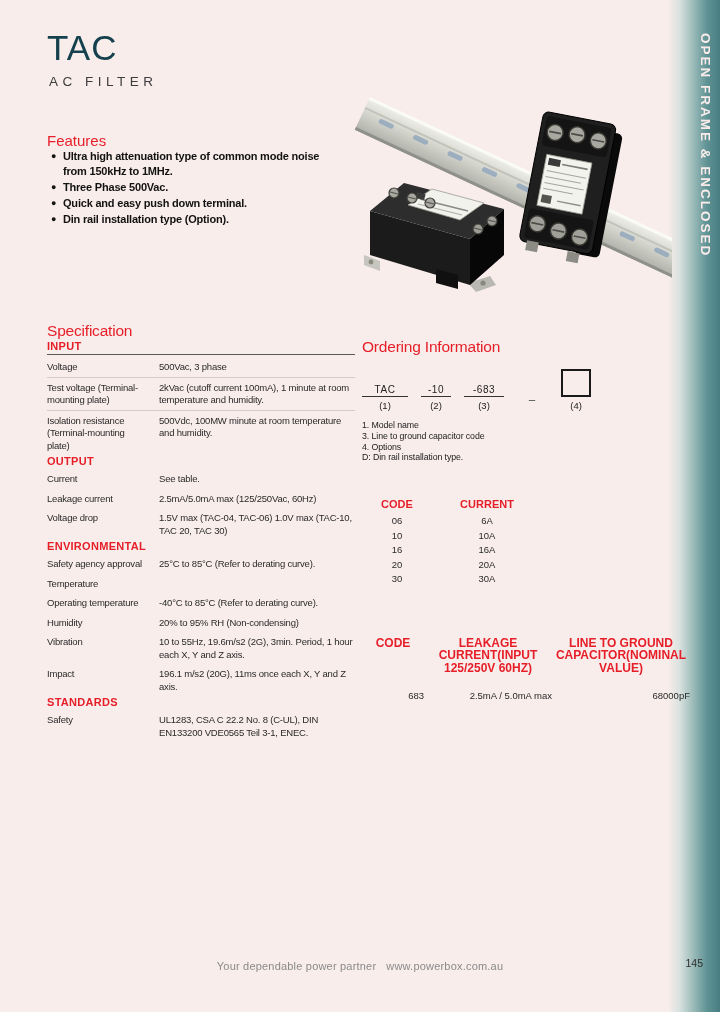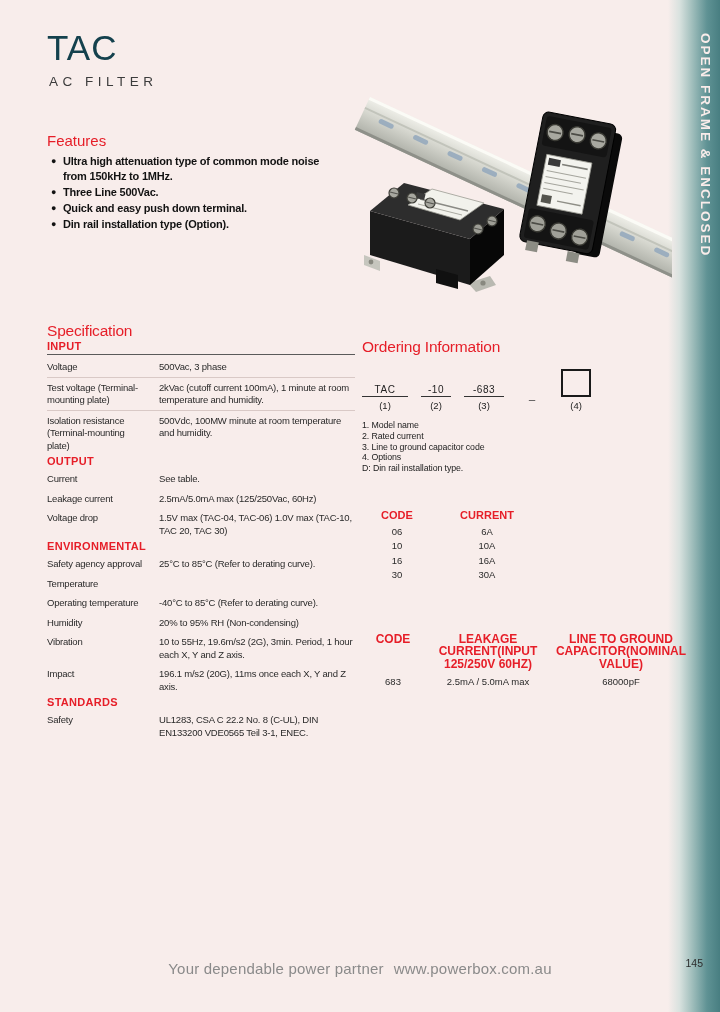--- a/index.html
+++ b/index.html
@@ -19,21 +19,21 @@
     writing-mode:vertical-rl;
     font-size:13.5px; font-weight:bold; letter-spacing:2px;
     color:#f9ecea; white-space:nowrap;
   }
   .page-number { position:absolute; top:957px; right:17px; font-size:10.5px; color:#2d2d2d; }
   
   .title { position:absolute; left:47px; top:28px; font-size:35px; font-weight:400; letter-spacing:1px; color:#14414d; }
   .subtitle { position:absolute; left:49px; top:74px; font-size:13.5px; letter-spacing:4.5px; color:#3c3c3c; }
   
   .features { position:absolute; left:47px; top:132px; width:285px; }
-  .features h3 { color:#e61e28; font-size:15px; font-weight:400; margin-bottom:5px; }
+  .features h3 { color:#e61e28; font-size:15px; font-weight:400; }
   .features ul { list-style:none; }
   .features li { display:flex; font-size:11px; font-weight:bold; color:#121212; line-height:15px; margin-bottom:1px; letter-spacing:-0.2px; }
   .features .dot { width:16px; flex:0 0 16px; padding-left:4px; font-size:9px; line-height:15px; }
   
   .photo { position:absolute; left:348px; top:85px; width:324px; height:212px; }
   
   .spec-col { position:absolute; left:47px; top:322px; width:308px; }
   .spec-col h2, .order-col h2 { color:#e61e28; font-size:15.5px; font-weight:400; letter-spacing:-0.2px; }
   .sec-h {
     color:#e61e28; font-size:11px; font-weight:bold; letter-spacing:0.3px;
@@ -64,23 +64,23 @@
   .t1 .c0 { flex:0 0 70px; text-align:center; }
   .t1 .c1 { flex:0 0 110px; text-align:center; }
   .t1 .th { color:#e61e28; font-size:11px; font-weight:bold; margin-bottom:4px; }
   .t1 .td { font-size:9.5px; color:#2a2a2a; line-height:14.5px; }
   .t2 { margin-top:26px; display:flex; }
   .t2 .col { text-align:center; }
   .t2 .c0 { flex:0 0 62px; }
   .t2 .c1 { flex:0 0 128px; }
   .t2 .c2 { flex:0 0 138px; }
   .t2 .th { color:#e61e28; font-size:12px; font-weight:bold; line-height:12.5px; display:flex; flex-direction:column; min-height:38px;margin-top:24px; }
-  .t2 .td { font-size:9.5px; color:#2a2a2a; margin-top:5px; }
-  
-  .footer { position:absolute; left:0; top:960px; width:720px; text-align:center; font-size:15px; color:#8a8a8a; letter-spacing:0.2px; }
+  .t2 .td { font-size:9.5px; color:#2a2a2a; margin-top:15px;text-align:right; }
+  
+  .footer { position:absolute; left:0; top:960px; width:720px; text-align:center; font-size:11px; color:#8a8a8a; letter-spacing:0.2px; }
   .footer a { color:#8a8a8a; text-decoration:none; margin-left:10px; }
 </style>
 </head>
 <body>
 
 <div class="page">
 
   <div class="sidebar">
     <div class="sidebar-text">OPEN FRAME &amp; ENCLOSED</div>
   </div>
@@ -91,21 +91,21 @@
 
   <div class="features">
     <h3>Features</h3>
     <ul>
       <li>
           <span class="dot">●</span>
           <span>Ultra high attenuation type of common mode noise from 150kHz to 1MHz.</span>
         </li>
       <li>
           <span class="dot">●</span>
-          <span>Three Line 500Vac.</span>
+          <span>Three Phase 500Vac.</span>
         </li>
       <li>
           <span class="dot">●</span>
           <span>Quick and easy push down terminal.</span>
         </li>
       <li>
           <span class="dot">●</span>
           <span>Din rail installation type (Option).</span>
         </li>
     </ul>
@@ -281,21 +281,20 @@
       </div>
       <div class="pn-dash">_</div>
       <div class="pn-opt">
         <div class="pn-box"></div>
         <div class="pn-num">(4)</div>
       </div>
     </div>
 
     <div class="notes">
       <div>1. Model name</div>
-      <div>2. Rated current</div>
       <div>3. Line to ground capacitor code</div>
       <div>4. Options</div>
       <div>D: Din rail installation type.</div>
     </div>
 
     <div class="t1">
       <div class="tr">
         <div class="c0 th">CODE</div>
         <div class="c1 th">CURRENT</div>
       </div>
@@ -303,20 +302,24 @@
           <div class="c0 td">06</div>
           <div class="c1 td">6A</div>
         </div>
       <div class="tr">
           <div class="c0 td">10</div>
           <div class="c1 td">10A</div>
         </div>
       <div class="tr">
           <div class="c0 td">16</div>
           <div class="c1 td">16A</div>
+        </div>
+      <div class="tr">
+          <div class="c0 td">20</div>
+          <div class="c1 td">20A</div>
         </div>
       <div class="tr">
           <div class="c0 td">30</div>
           <div class="c1 td">30A</div>
         </div>
     </div>
 
     <div class="t2">
       <div class="col c0">
         <div class="th">

